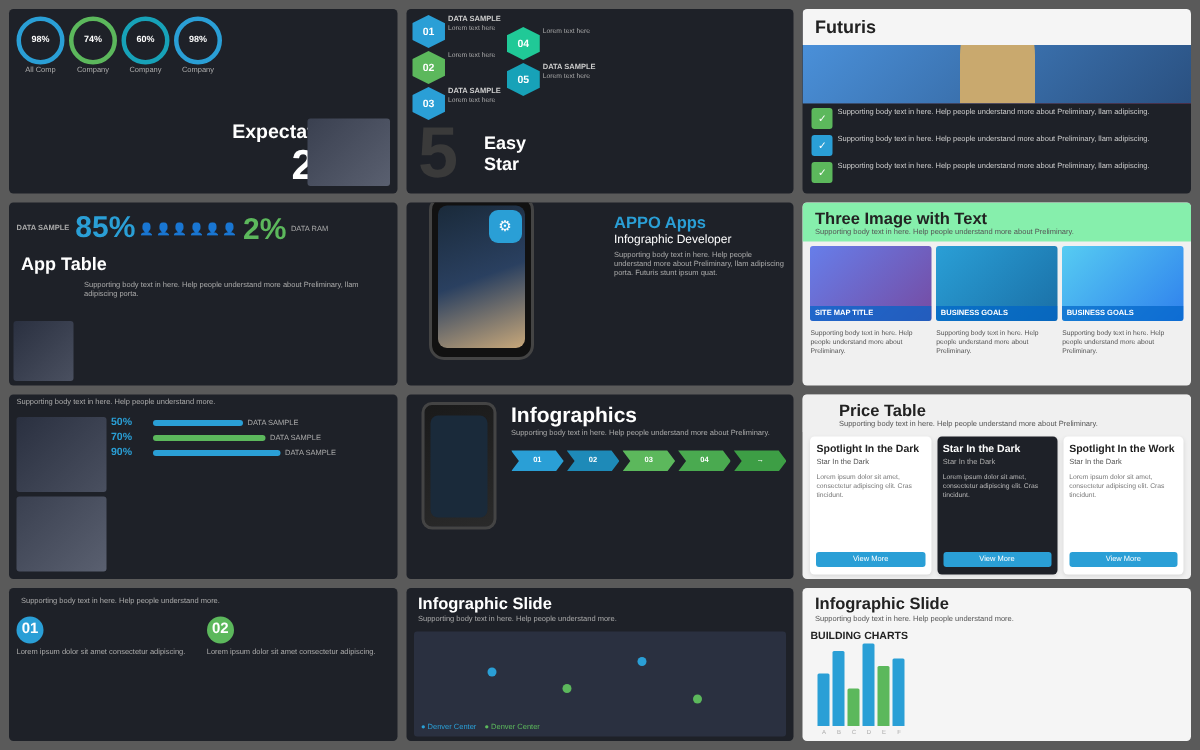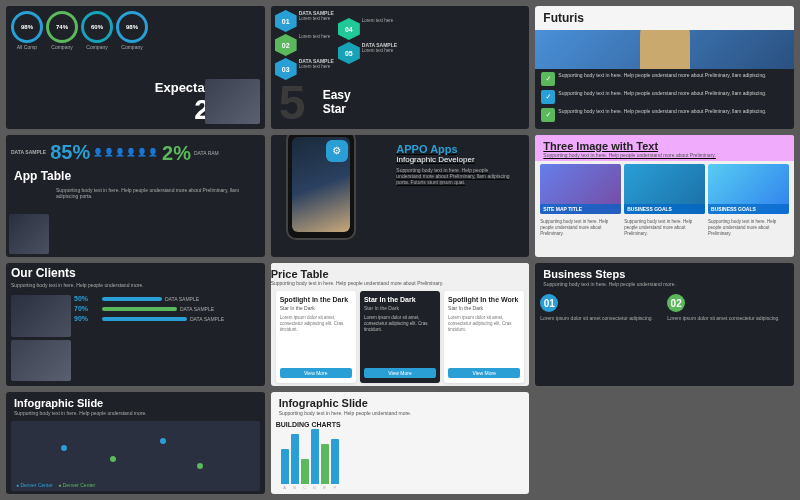--- a/index.html
+++ b/index.html
@@ -251,22 +251,21 @@
       top: 10px;
       width: 100px;
     }
     .appo-title { font-size: 11px; font-weight: bold; color: #2a9fd6; }
     .appo-sub { font-size: 8px; color: white; }
     .appo-desc { font-size: 5px; color: #aaa; margin-top: 3px; }
     
     .slide-6 { background: #f0f0f0; }
     .slide-6 .three-header {
       padding: 5px 8px 3px;
-      background: #f0abfc;
-      text-decoration: underline;
+      background: #86efac;
     }
     .three-title { font-size: 11px; font-weight: bold; color: #222; }
     .three-desc { font-size: 5px; color: #555; }
     .slide-6 .three-images {
       display: flex;
       gap: 3px;
       padding: 3px 5px;
     }
     .three-img {
       flex: 1;
@@ -358,21 +357,21 @@
       font-weight: bold;
     }
     .arrow-step.as1 { background: #2a9fd6; }
     .arrow-step.as2 { background: #1e8ab8; }
     .arrow-step.as3 { background: #5cb85c; }
     .arrow-step.as4 { background: #4aaa50; }
     .arrow-step.as5 { background: #3d9e45; }
     
     .slide-9 { background: #f0f0f0; }
     .slide-9 .price-header {
-      padding: 5px 0 2px;
+      padding: 5px 24px 2px;
       background: #f0f0f0;
     }
     .price-title { font-size: 11px; font-weight: bold; color: #222; }
     .price-desc { font-size: 5px; color: #555; }
     .slide-9 .price-cards {
       display: flex;
       gap: 4px;
       padding: 3px 5px;
       flex: 1;
     }
@@ -598,21 +597,21 @@
       <div class="app-desc" style="padding-left:50px;">Supporting body text in here. Help people understand more about Preliminary, llam adipiscing porta.</div>
     </div>
   </div>
 
   <div class="slide slide-5">
     <div class="phone-area">
       <div class="phone-img">
         <div class="phone-inner" style="background:linear-gradient(160deg,#1a2a3a 0%,#2a4060 50%,#c8a87a 100%);"></div>
       </div>
       <div class="appo-icon">⚙</div>
-      <div class="appo-text" style="right:18px;top:8px;width:115px;text-decoration:underline;">
+      <div class="appo-text" style="right:5px;top:8px;width:115px;">
         <div class="appo-title">APPO Apps</div>
         <div class="appo-sub">Infographic Developer</div>
         <div class="appo-desc">Supporting body text in here. Help people understand more about Preliminary, llam adipiscing porta. Futuris stunt ipsum quat.</div>
       </div>
     </div>
   </div>
 
   <div class="slide slide-6">
     <div class="three-header">
       <div class="three-title">Three Image with Text</div>
@@ -630,21 +629,20 @@
       </div>
     </div>
     <div class="three-texts">
       <div class="three-text-col">Supporting body text in here. Help people understand more about Preliminary.</div>
       <div class="three-text-col">Supporting body text in here. Help people understand more about Preliminary.</div>
       <div class="three-text-col">Supporting body text in here. Help people understand more about Preliminary.</div>
     </div>
   </div>
 
   <div class="slide slide-7">
-    <div class="clients-title">Our Clients</div>
     <div class="clients-desc">Supporting body text in here. Help people understand more.</div>
     <div class="clients-content">
       <div class="clients-left">
         <div class="client-img" style="background:linear-gradient(135deg,#2a3040,#4a5060);"></div>
         <div class="client-img" style="background:linear-gradient(135deg,#3a4050,#5a6070);"></div>
       </div>
       <div class="clients-right">
         <div class="stat-row">
           <div class="stat-bar-label">50%</div>
           <div class="stat-bar" style="width:60px;"></div>
@@ -657,20 +655,38 @@
         </div>
         <div class="stat-row">
           <div class="stat-bar-label">90%</div>
           <div class="stat-bar" style="width:85px;"></div>
           <div class="stat-sample">DATA SAMPLE</div>
         </div>
       </div>
     </div>
   </div>
 
+  <div class="slide slide-8" style="position:relative;">
+    <div class="infog-phone" style="background:linear-gradient(160deg,#1a1a1a,#2a2a2a);">
+      <div style="width:100%;height:100%;display:flex;align-items:center;justify-content:center;">
+        <div style="width:38px;height:68px;background:#1a2a3a;border-radius:5px;"></div>
+      </div>
+    </div>
+    <div class="infog-content">
+      <div class="infog-title">Infographics</div>
+      <div class="infog-desc">Supporting body text in here. Help people understand more about Preliminary.</div>
+      <div class="arrow-steps">
+        <div class="arrow-step as1">01</div>
+        <div class="arrow-step as2">02</div>
+        <div class="arrow-step as3">03</div>
+        <div class="arrow-step as4">04</div>
+        <div class="arrow-step as5">→</div>
+      </div>
+    </div>
+  </div>
 
   <div class="slide slide-9">
     <div class="price-header">
       <div class="price-title">Price Table</div>
       <div class="price-desc">Supporting body text in here. Help people understand more about Preliminary.</div>
     </div>
     <div class="price-cards">
       <div class="price-card">
         <div class="price-card-title">Spotlight In the Dark</div>
         <div class="price-card-sub">Star In the Dark</div>
@@ -687,21 +703,20 @@
         <div class="price-card-title">Spotlight In the Work</div>
         <div class="price-card-sub">Star In the Dark</div>
         <div class="price-card-desc">Lorem ipsum dolor sit amet, consectetur adipiscing elit. Cras tincidunt.</div>
         <div class="price-btn">View More</div>
       </div>
     </div>
   </div>
 
   <div class="slide slide-10">
     <div class="bottom-slide-header">
-      <div class="bottom-title">Business Steps</div>
       <div class="bottom-desc">Supporting body text in here. Help people understand more.</div>
     </div>
     <div class="bottom-content" style="display:flex;gap:5px;align-items:flex-start;padding:5px;">
       <div style="position:relative;flex:1;">
         <div class="step-number-circle" style="position:relative;margin-bottom:3px;">01</div>
         <div style="font-size:5px;color:#aaa;">Lorem ipsum dolor sit amet consectetur adipiscing.</div>
       </div>
       <div style="position:relative;flex:1;">
         <div class="step-number-circle" style="position:relative;margin-bottom:3px;background:#5cb85c;">02</div>
         <div style="font-size:5px;color:#aaa;">Lorem ipsum dolor sit amet consectetur adipiscing.</div>

